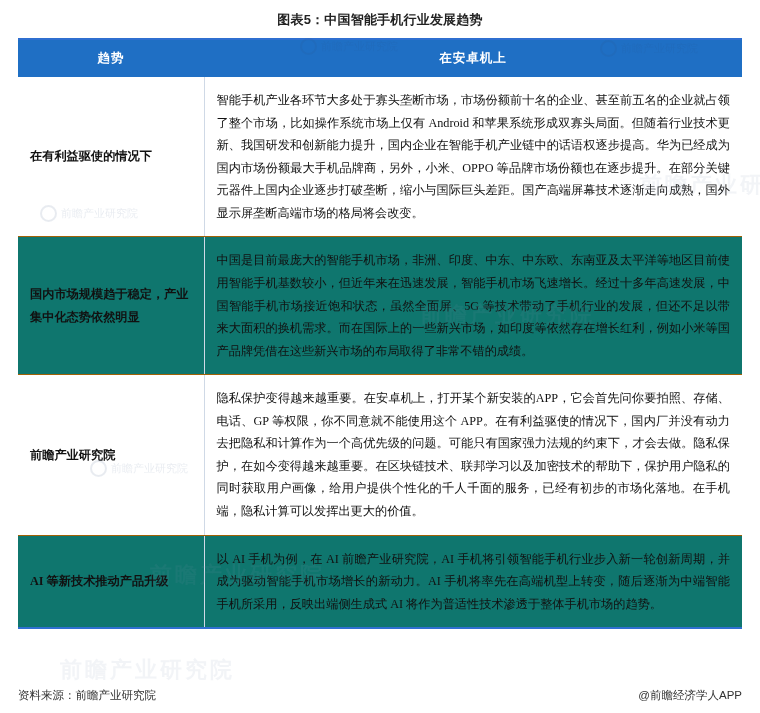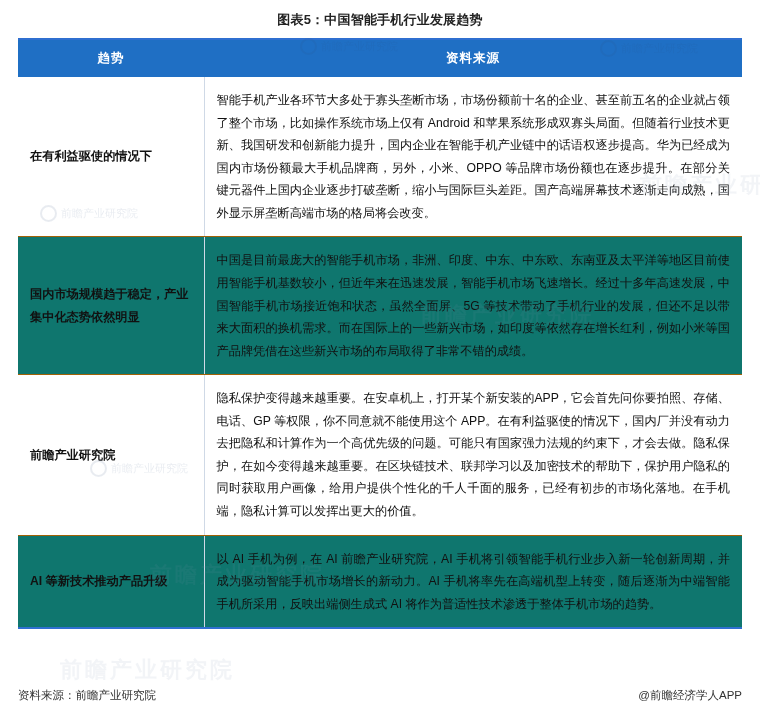--- a/index.html
+++ b/index.html
@@ -29,20 +29,21 @@
     color: #222;
     padding: 11px 0 9px 0;
     letter-spacing: 0.2px;
   }
   table.trend-table {
     width: 100%;
     border-collapse: collapse;
     table-layout: fixed;
     border-top: 2px solid #2f6fd0;
     border-bottom: 2px solid #2f6fd0;
+    font-family: Liberation Serif, serif;
   }
   table.trend-table th {
     background: #1f6fc4;
     color: #ffffff;
     font-size: 12.5px;
     font-weight: bold;
     padding: 10px 4px;
     letter-spacing: 1px;
     border: none;
   }
@@ -129,21 +130,21 @@
 <body>
 
 <div class="page">
 
   <div class="title">图表5：中国智能手机行业发展趋势</div>
 
   <table class="trend-table">
     <thead>
       <tr>
         <th class="col-trend">趋势</th>
-        <th>资料来源</th>
+        <th>在安卓机上</th>
       </tr>
     </thead>
     <tbody>
       <tr>
         <td class="cell-trend">在有利益驱使的情况下</td>
         <td class="cell-content">智能手机产业各环节大多处于寡头垄断市场，市场份额前十名的企业、甚至前五名的企业就占领了整个市场，比如操作系统市场上仅有 Android 和苹果系统形成双寡头局面。但随着行业技术更新、我国研发和创新能力提升，国内企业在智能手机产业链中的话语权逐步提高。华为已经成为国内市场份额最大手机品牌商，另外，小米、OPPO 等品牌市场份额也在逐步提升。在部分关键元器件上国内企业逐步打破垄断，缩小与国际巨头差距。国产高端屏幕技术逐渐走向成熟，国外显示屏垄断高端市场的格局将会改变。</td>
       </tr>
       <tr class="row-alt">
         <td class="cell-trend">国内市场规模趋于稳定，产业集中化态势依然明显</td>
         <td class="cell-content">中国是目前最庞大的智能手机市场，非洲、印度、中东、中东欧、东南亚及太平洋等地区目前使用智能手机基数较小，但近年来在迅速发展，智能手机市场飞速增长。经过十多年高速发展，中国智能手机市场接近饱和状态，虽然全面屏、5G 等技术带动了手机行业的发展，但还不足以带来大面积的换机需求。而在国际上的一些新兴市场，如印度等依然存在增长红利，例如小米等国产品牌凭借在这些新兴市场的布局取得了非常不错的成绩。</td>

